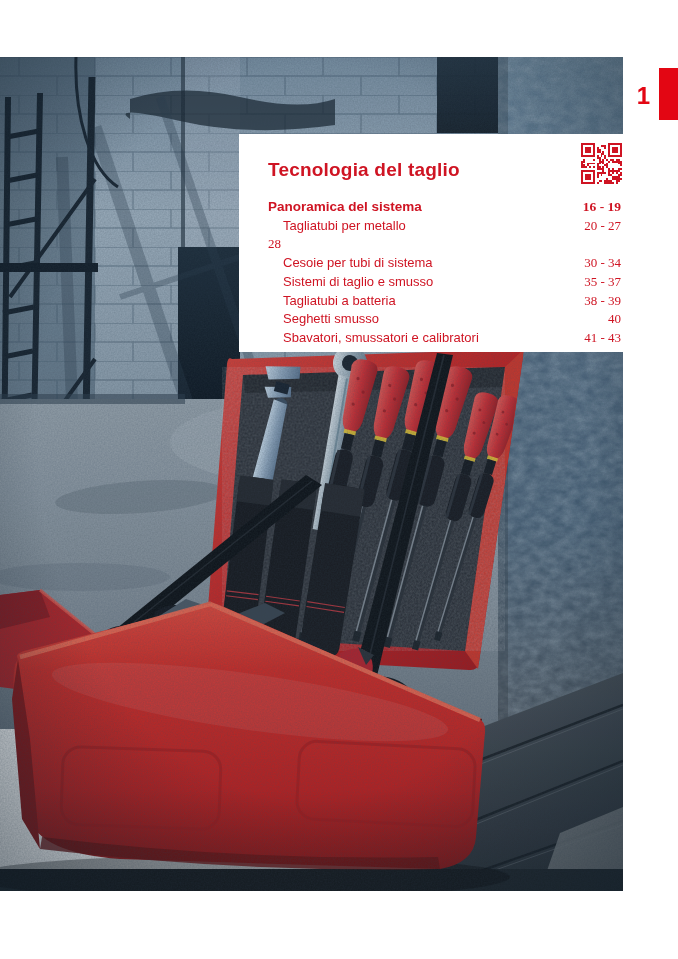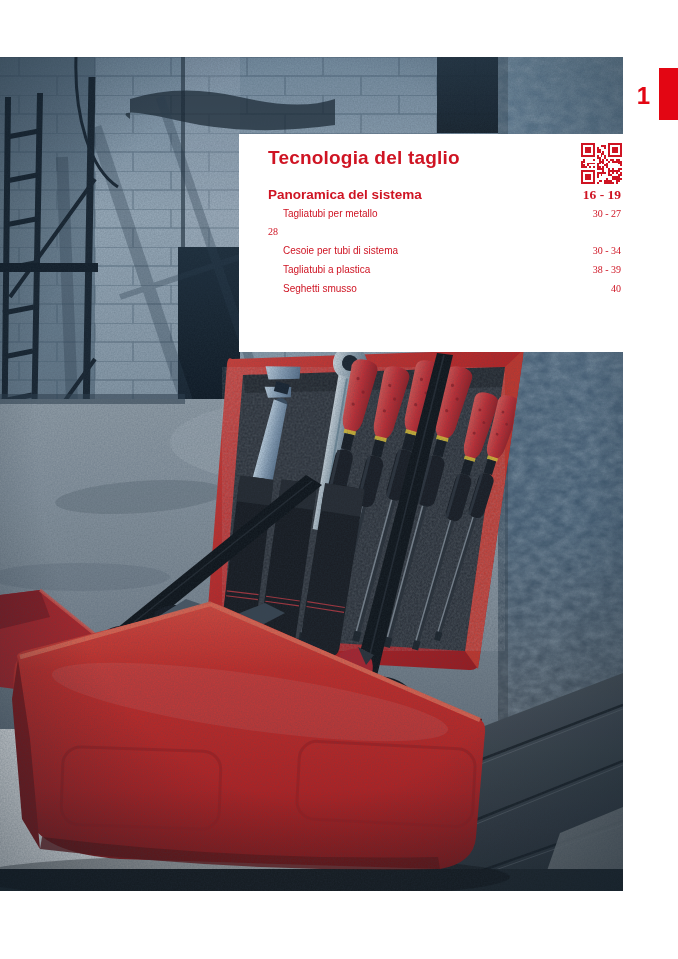--- a/index.html
+++ b/index.html
@@ -21,28 +21,28 @@
   .tab-num{
     position:absolute;left:630px;top:84px;width:20px;text-align:right;
     font-size:24px;font-weight:bold;line-height:1;color:var(--tab-red);
   }
   
   .infobox{
     position:absolute;left:239px;top:134px;width:384px;height:218px;
     background:#ffffff;box-sizing:border-box;padding:0 2px 0 29px;
   }
   .infobox h1{
-    margin:0;padding-top:13px;line-height:22px;
+    margin:0;padding-top:25px;line-height:22px;
     font-size:19px;font-weight:bold;color:var(--brand-red);letter-spacing:.2px;
   }
   .qr{position:absolute;left:342px;top:9px;width:41px;height:41px;}
   .row{display:flex;justify-content:space-between;align-items:baseline;
        line-height:18.7px;color:var(--brand-red);}
   .row.head{margin-top:17px;font-size:13.5px;font-weight:bold;}
-  .row.item{font-size:10px;}
+  .row.item{font-size:13px;}
   .row.item .lbl{padding-left:15px;}
   .pg{white-space:nowrap;font-family:Liberation Serif, serif;}
   
   .footer{position:absolute;left:0;top:891px;width:678px;height:68px;background:#fff;}
 </style>
 </head>
 <body>
 
 <div class="page">
 
@@ -443,43 +443,51 @@
           <rect x="1" y="15" width="5" height="5" fill="#fff"></rect>
           <rect x="2" y="16" width="3" height="3"></rect>
         </svg></div>
     <div class="row head">
       <span class="lbl">Panoramica del sistema</span>
       <span class="pg">16 - 19</span>
     </div>
     <div id="toc-rows">
       <div class="row item">
         <span class="lbl">Tagliatubi per metallo</span>
-        <span class="pg">30 - 27</span>
+        <span class="pg">20 - 27</span>
       </div>
 
       <div class="row item">
         <span class="pg">28</span>
       </div>
 
       <div class="row item">
         <span class="lbl">Cesoie per tubi di sistema</span>
         <span class="pg">30 - 34</span>
       </div>
 
-
-      <div class="row item">
-        <span class="lbl">Tagliatubi a plastica</span>
+      <div class="row item">
+        <span class="lbl">Sistemi di taglio e smusso</span>
+        <span class="pg">35 - 37</span>
+      </div>
+
+      <div class="row item">
+        <span class="lbl">Tagliatubi a batteria</span>
         <span class="pg">38 - 39</span>
       </div>
 
       <div class="row item">
         <span class="lbl">Seghetti smusso</span>
         <span class="pg">40</span>
       </div>
 
+      <div class="row item">
+        <span class="lbl">Sbavatori, smussatori e calibratori</span>
+        <span class="pg">41 - 43</span>
+      </div>
     </div>
 
   </div>
 
   <div class="footer">
     
     
   </div>
 
 </div>

